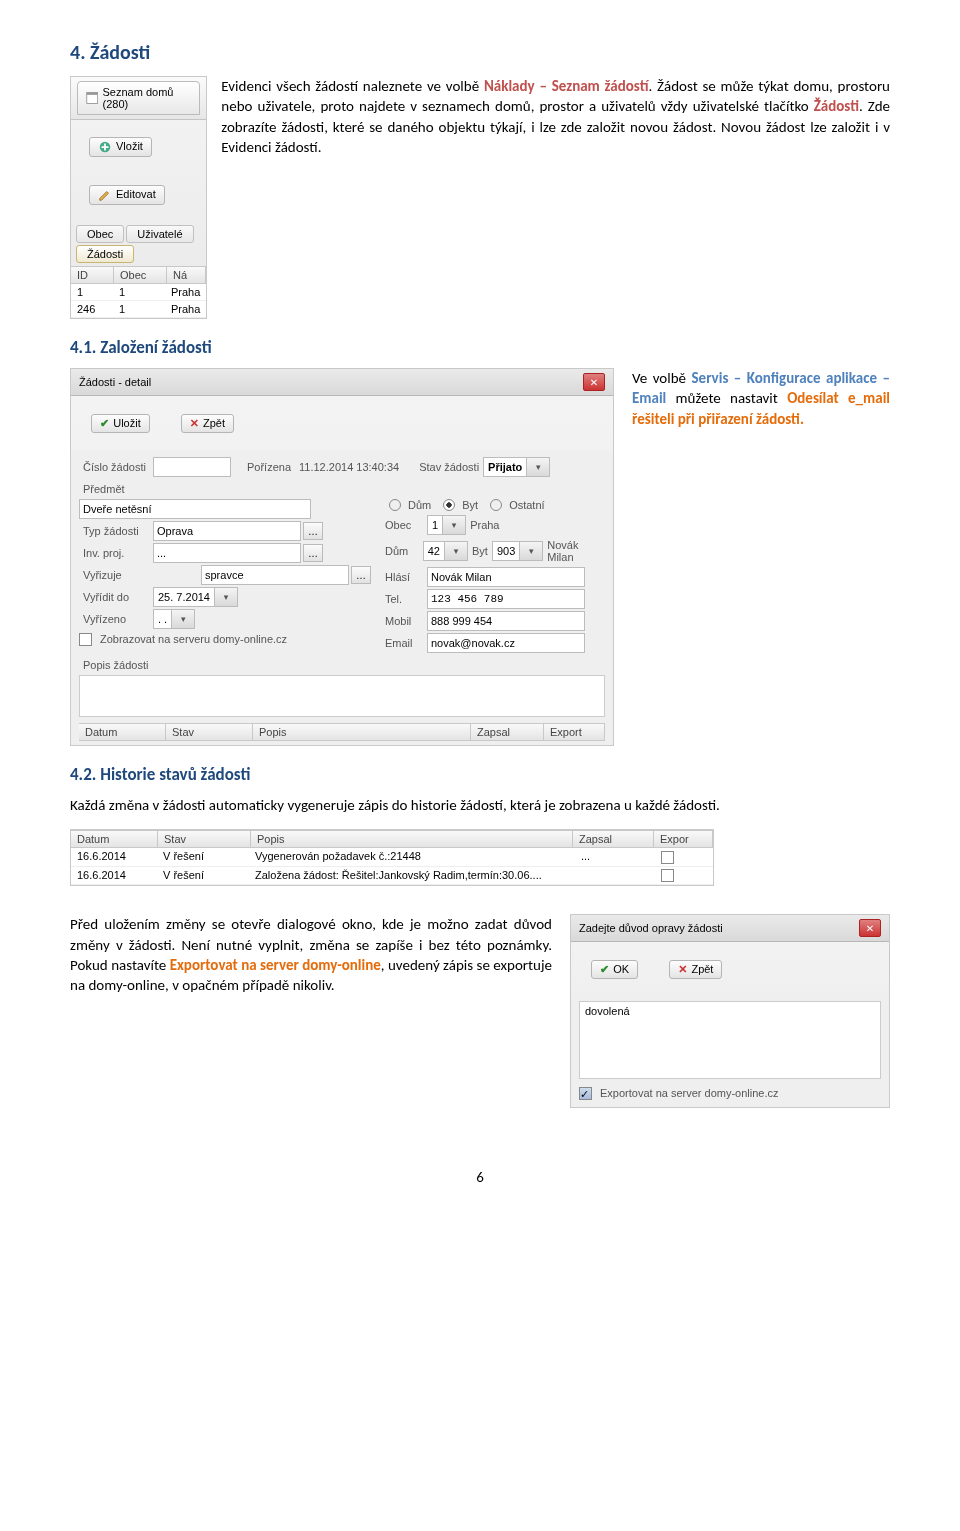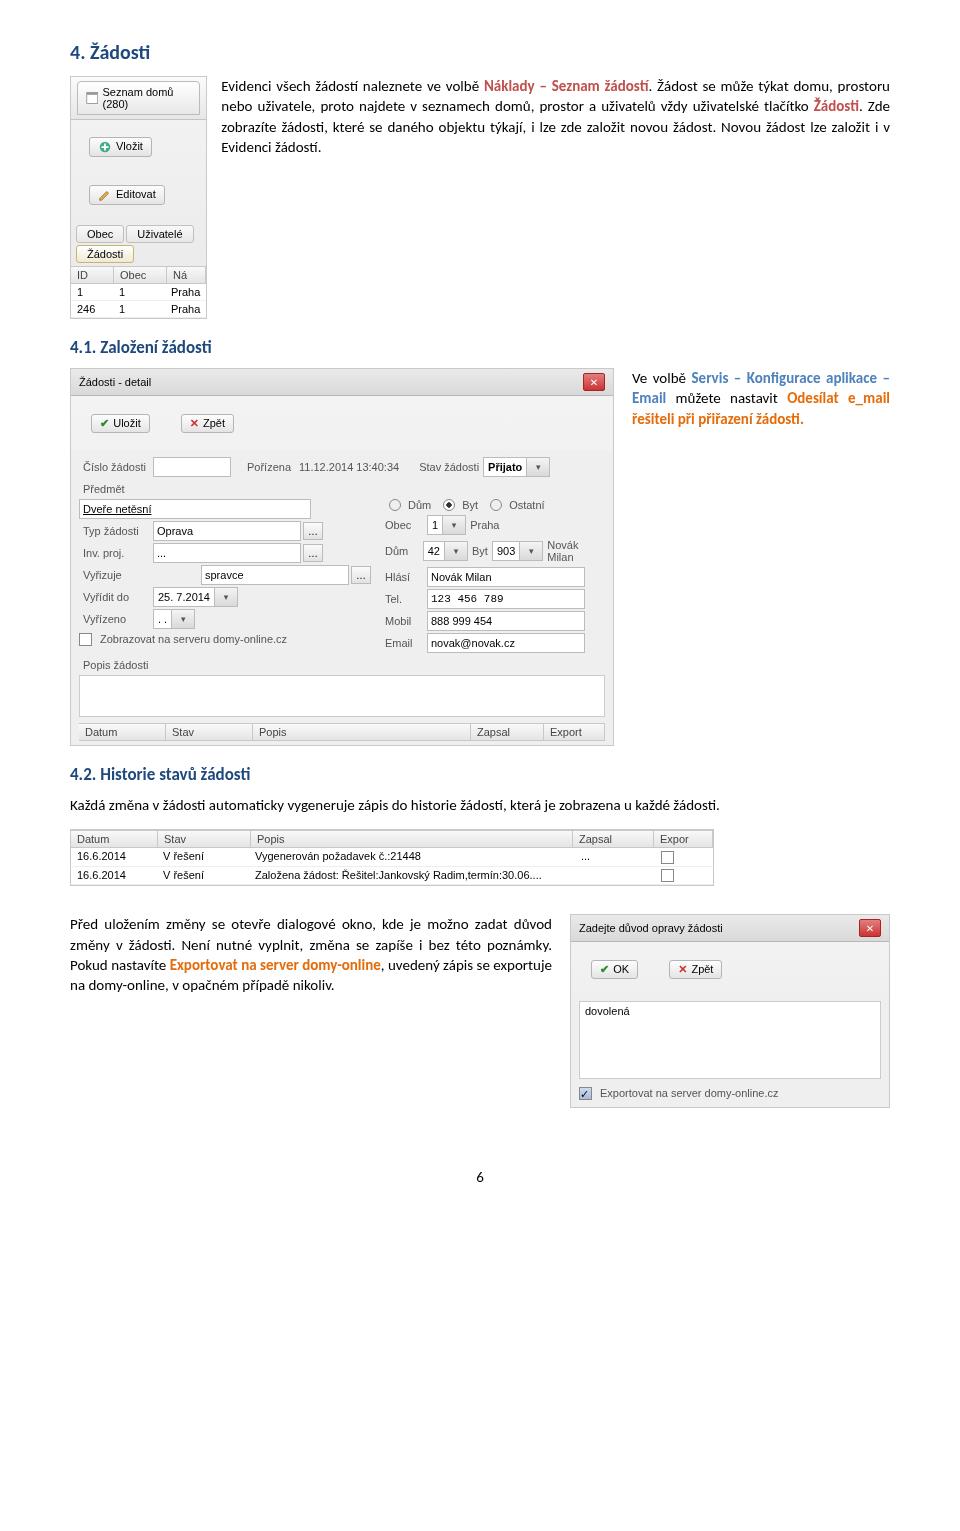--- a/index.html
+++ b/index.html
@@ -129,21 +129,21 @@
             <span style="font-weight:bold">Přijato</span>
             <span class="ar">▾</span>
           </span>
       </div>
       <div style="display:flex;gap:10px">
         <div style="flex:1">
           <div class="row">
               <span class="lbl" style="width:66px">Předmět</span>
             </div>
           <div class="row">
-              <input type="text" style="width: 224px; text-decoration: underline;" value="Dveře netěsní">
+              <input type="text" style="width: 224px;" value="Dveře netěsní">
             </div>
           <div class="row">
               <span class="lbl" style="width:66px">Typ žádosti</span>
               <input type="text" style="width: 140px;" value="Oprava">
               <span class="dots">…</span>
             </div>
           <div class="row">
               <span class="lbl" style="width:66px">Inv. proj.</span>
               <input type="text" style="width: 140px;" value="...">
               <span class="dots">…</span>

